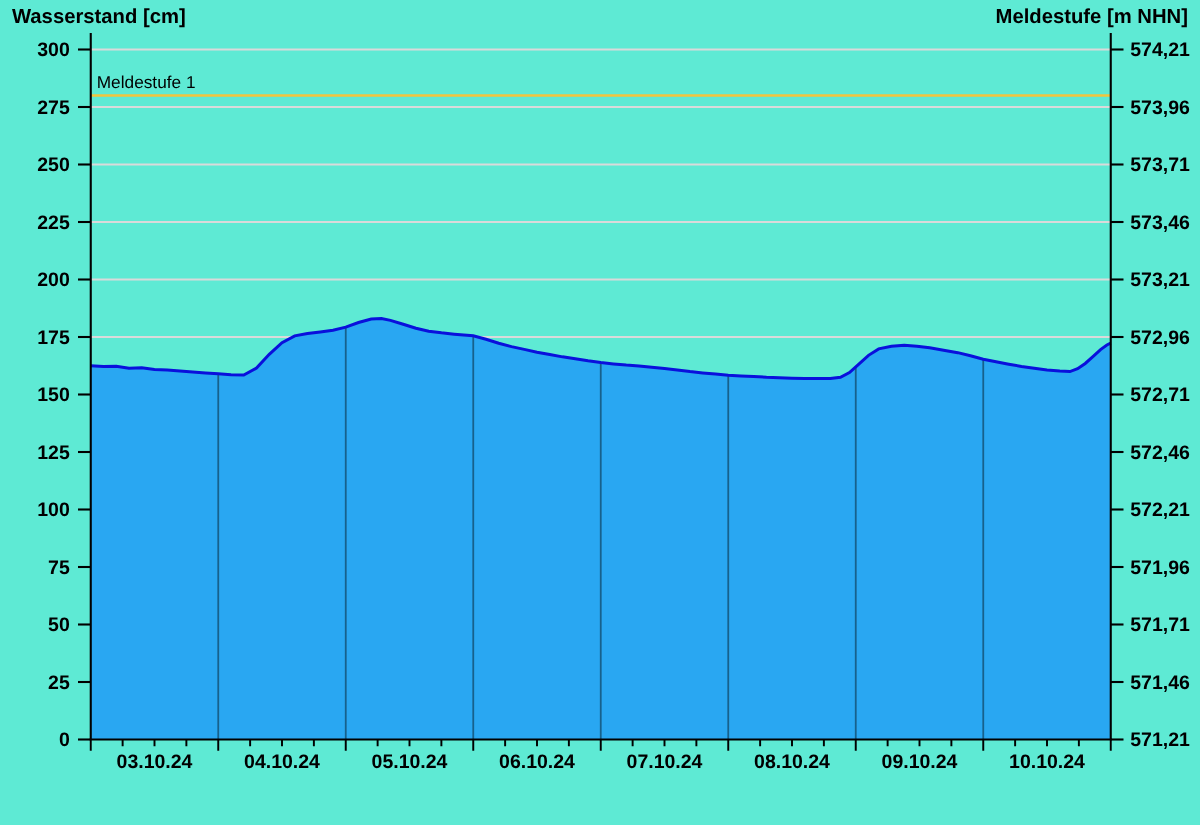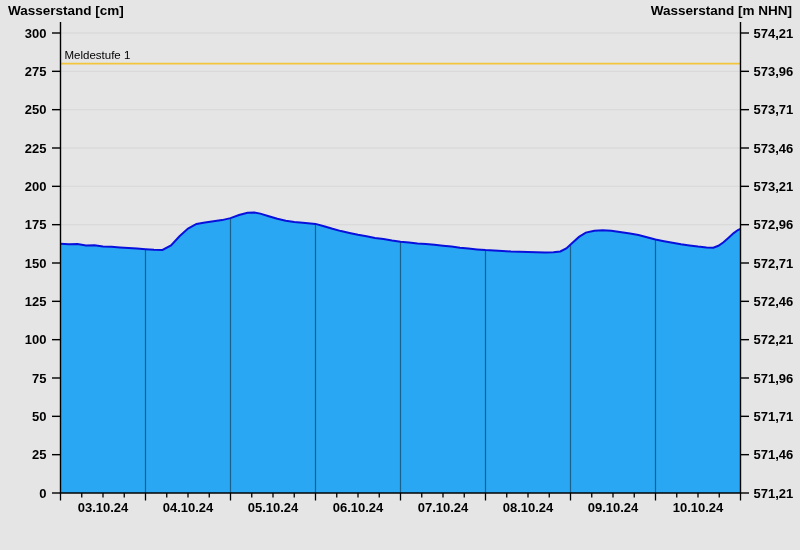--- a/index.html
+++ b/index.html
@@ -1,19 +1,19 @@
 <!DOCTYPE html>
 <html><head>
 <meta charset="utf-8">
 <style>
   html,body{margin:0;padding:0;background:#ffffff;}
   .chart{
     position:relative;
     width:800px;height:550px;
-    background:#e5e5e5;
+    background:#5eead4;
     font-family:"Liberation Sans", sans-serif;
     overflow:hidden;
   }
   .axis-title{
     position:absolute;
     top:3px;
     font-size:13.5px;
     font-weight:bold;
     color:#000;
     white-space:nowrap;
@@ -21,21 +21,21 @@
   .axis-title.left{left:8px;}
   .axis-title.right{right:8px;}
   svg{position:absolute;left:0;top:0;}
   svg text{font-family:"Liberation Sans", sans-serif;}
 </style>
 </head>
 <body>
 
 <div class="chart">
   <div class="axis-title left">Wasserstand [cm]</div>
-  <div class="axis-title right">Wasserstand [m NHN]</div>
+  <div class="axis-title right">Meldestufe [m NHN]</div>
   <svg id="plot" width="800" height="550">
       <line x1="60.5" y1="33" x2="740.5" y2="33" stroke="#dadada" stroke-width="1.3"></line>
       <line x1="60.5" y1="71.33333333333337" x2="740.5" y2="71.33333333333337" stroke="#dadada" stroke-width="1.3"></line>
       <line x1="60.5" y1="109.66666666666663" x2="740.5" y2="109.66666666666663" stroke="#dadada" stroke-width="1.3"></line>
       <line x1="60.5" y1="148" x2="740.5" y2="148" stroke="#dadada" stroke-width="1.3"></line>
       <line x1="60.5" y1="186.33333333333337" x2="740.5" y2="186.33333333333337" stroke="#dadada" stroke-width="1.3"></line>
       <line x1="60.5" y1="224.66666666666663" x2="740.5" y2="224.66666666666663" stroke="#dadada" stroke-width="1.3"></line>
       <line x1="60.5" y1="263" x2="740.5" y2="263" stroke="#dadada" stroke-width="1.3"></line>
       <line x1="60.5" y1="301.3333333333333" x2="740.5" y2="301.3333333333333" stroke="#dadada" stroke-width="1.3"></line>
       <line x1="60.5" y1="339.6666666666667" x2="740.5" y2="339.6666666666667" stroke="#dadada" stroke-width="1.3"></line>

